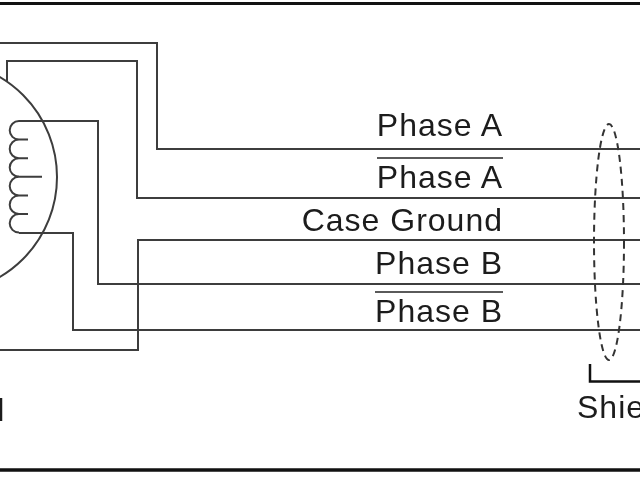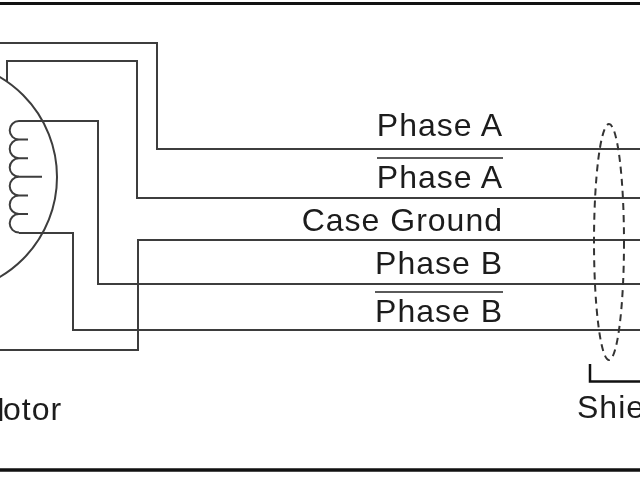--- a/index.html
+++ b/index.html
@@ -68,17 +68,16 @@
   <div class="lbl right" style="top:107px; right:137px;">Phase A</div>
 
   <div class="lbl right overlined" style="top:157px; right:137px;">Phase A</div>
 
   <div class="lbl right" style="top:202px; right:137px;">Case Ground</div>
 
   <div class="lbl right" style="top:245px; right:137px;">Phase B</div>
 
   <div class="lbl right overlined" style="top:291px; right:137px;">Phase B</div>
 
-  <div class="lbl" style="top:391px; left:3px;">otor</div>
 
   <div class="lbl" style="top:389px; left:577px;">Shie</div>
 
 </div>
 
 </body></html>

